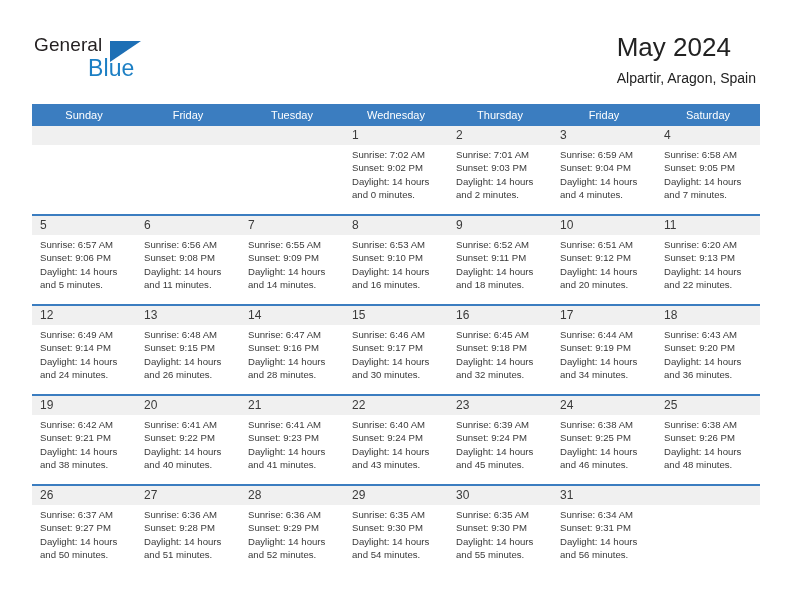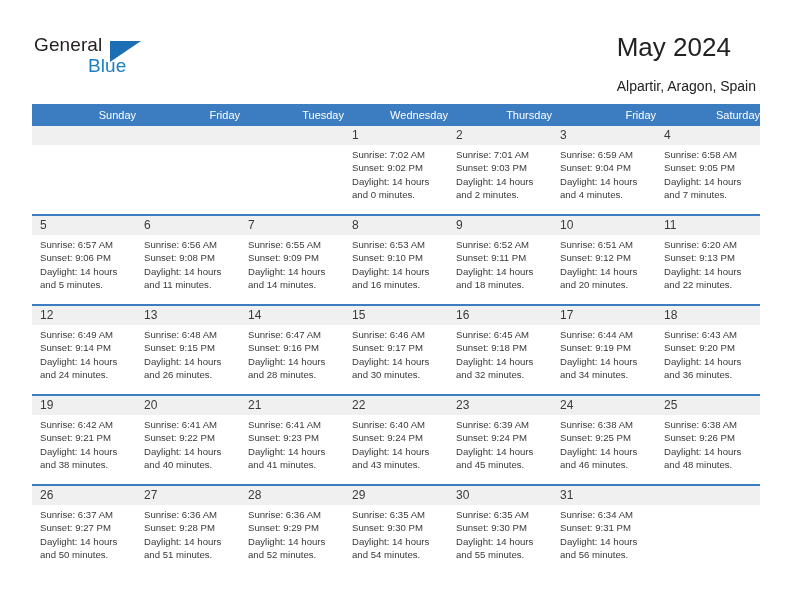--- a/index.html
+++ b/index.html
@@ -42,21 +42,21 @@
     top: 0;
     font-size: 19px;
     letter-spacing: 0.1px;
     color: #231f20;
     font-family: "Liberation Sans", sans-serif;
   }
   .logo-blue {
     position: absolute;
     left: 54px;
     top: 21px;
-    font-size: 19px;
+    font-size: 23px;
     letter-spacing: 0.1px;
     color: #1c7fc4;
     font-family: "Liberation Sans", sans-serif;
   }
   .logo-triangle {
     position: absolute;
     left: 76px;
     top: 7px;
     width: 0;
     height: 0;
@@ -72,39 +72,39 @@
   .cal-title {
     font-size: 26px;
     color: #222222;
     line-height: 30px;
     white-space: nowrap;
   }
   .cal-subtitle {
     font-size: 14px;
     color: #222222;
     line-height: 20px;
-    margin-top: 14px;
+    margin-top: 6px;
     white-space: nowrap;
   }
 
   
   .calendar {
     position: absolute;
     left: 32px;
     top: 104px;
     width: 728px;
     border-collapse: collapse;
     table-layout: fixed;
   }
   .calendar th {
     background: #3b7dc0;
     color: #ffffff;
     font-size: 11px;
     font-weight: normal;
-    text-align: right;
+    text-align: center;
     padding: 5px 0 5px 0;
     height: 12px;
     border: none;
   }
   .calendar td {
     vertical-align: top;
     padding: 0;
     border: none;
     border-top: 2px solid #3b7dc0;
     height: 88px;

